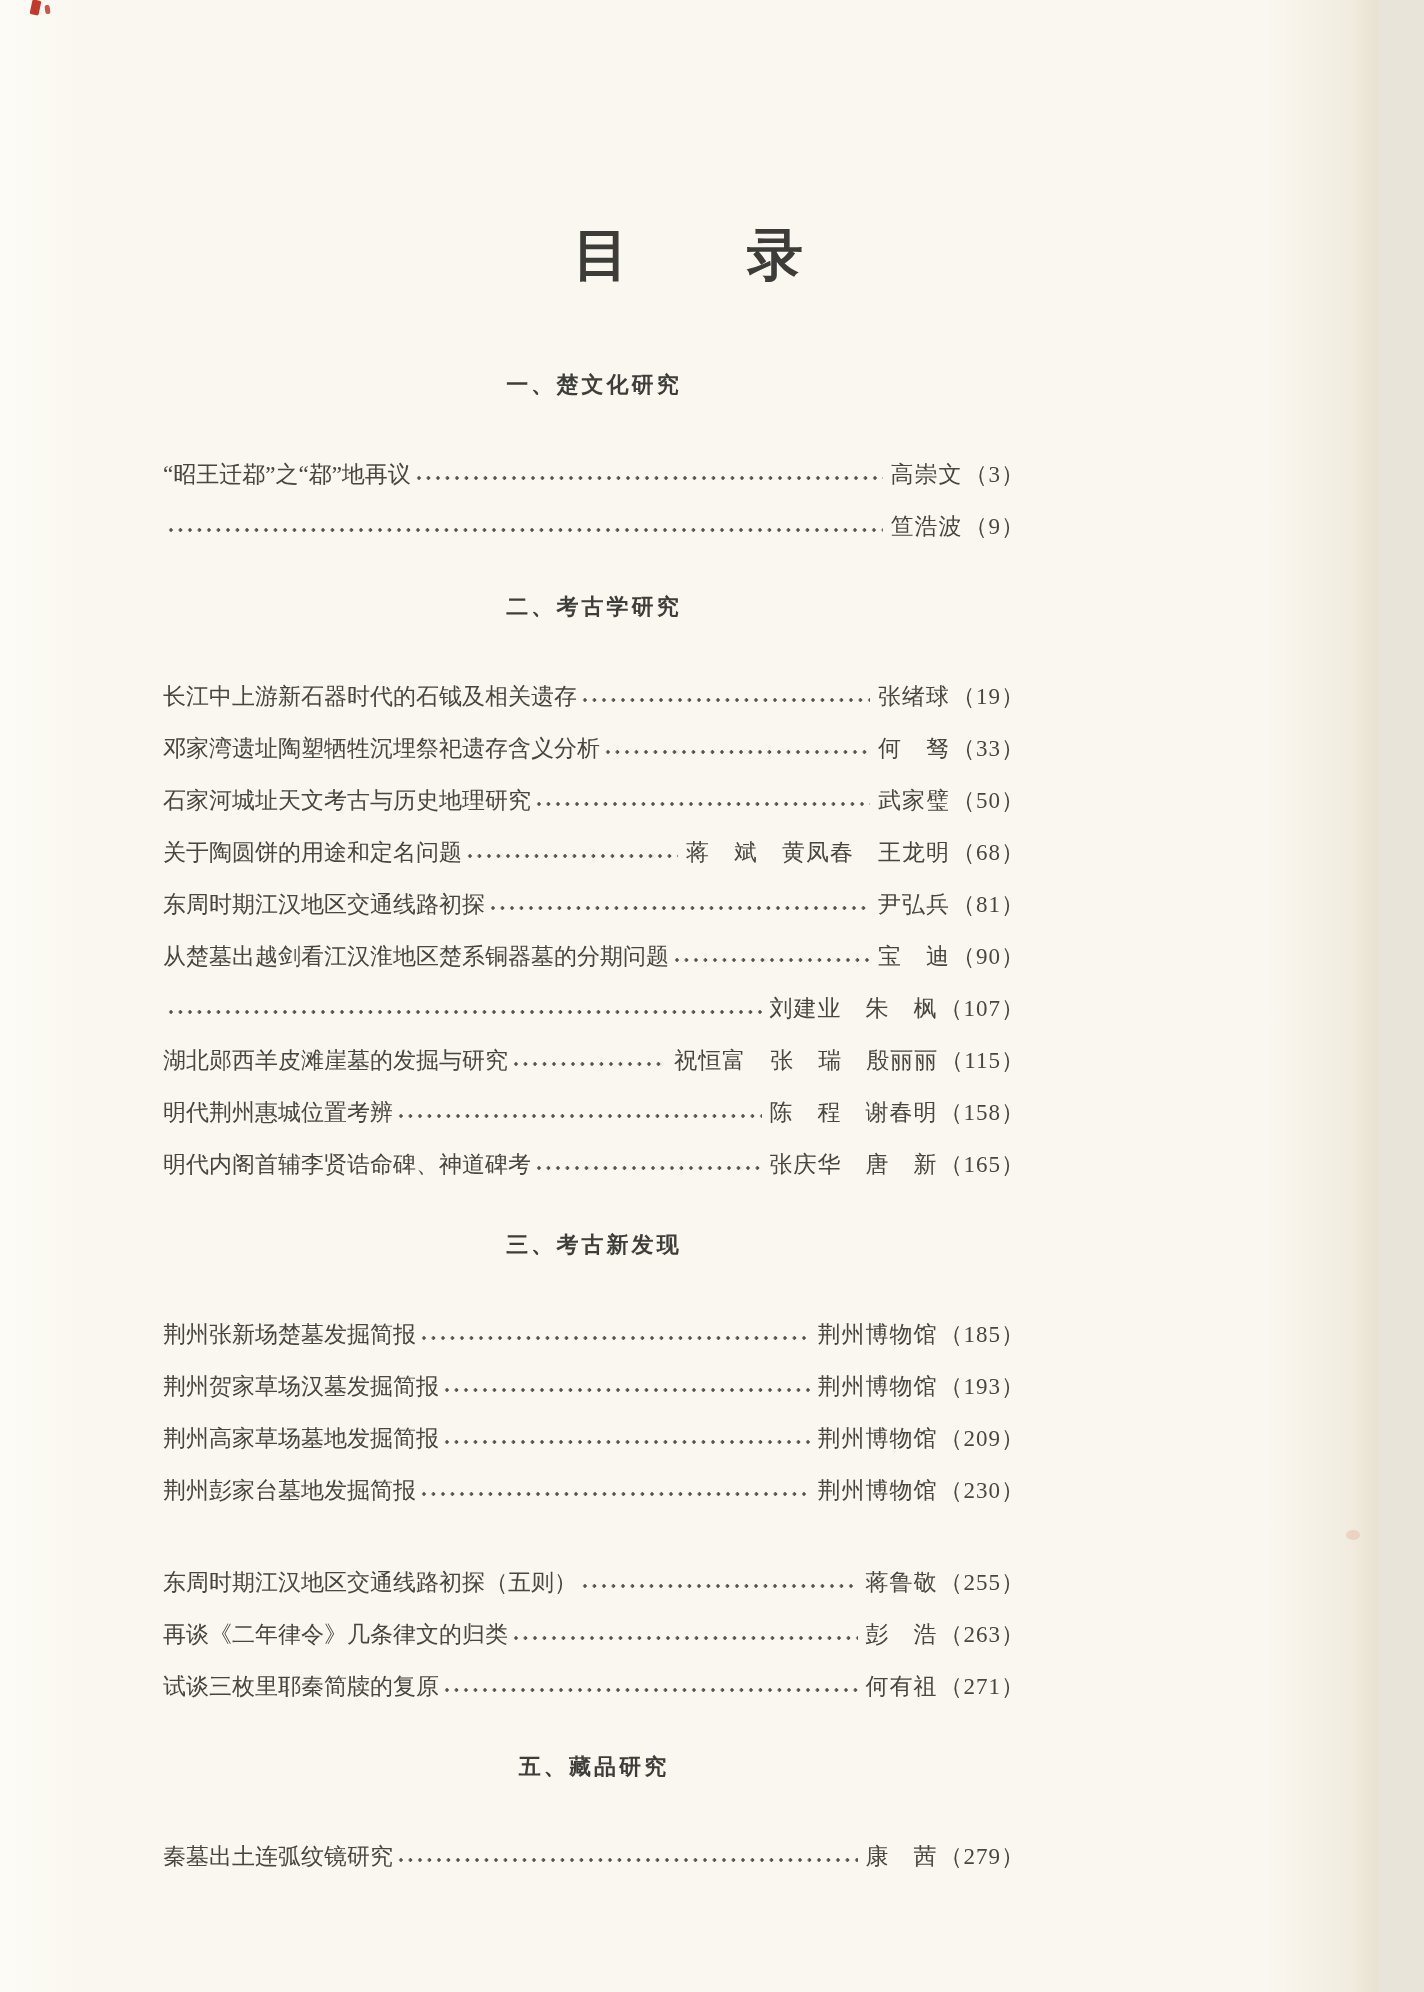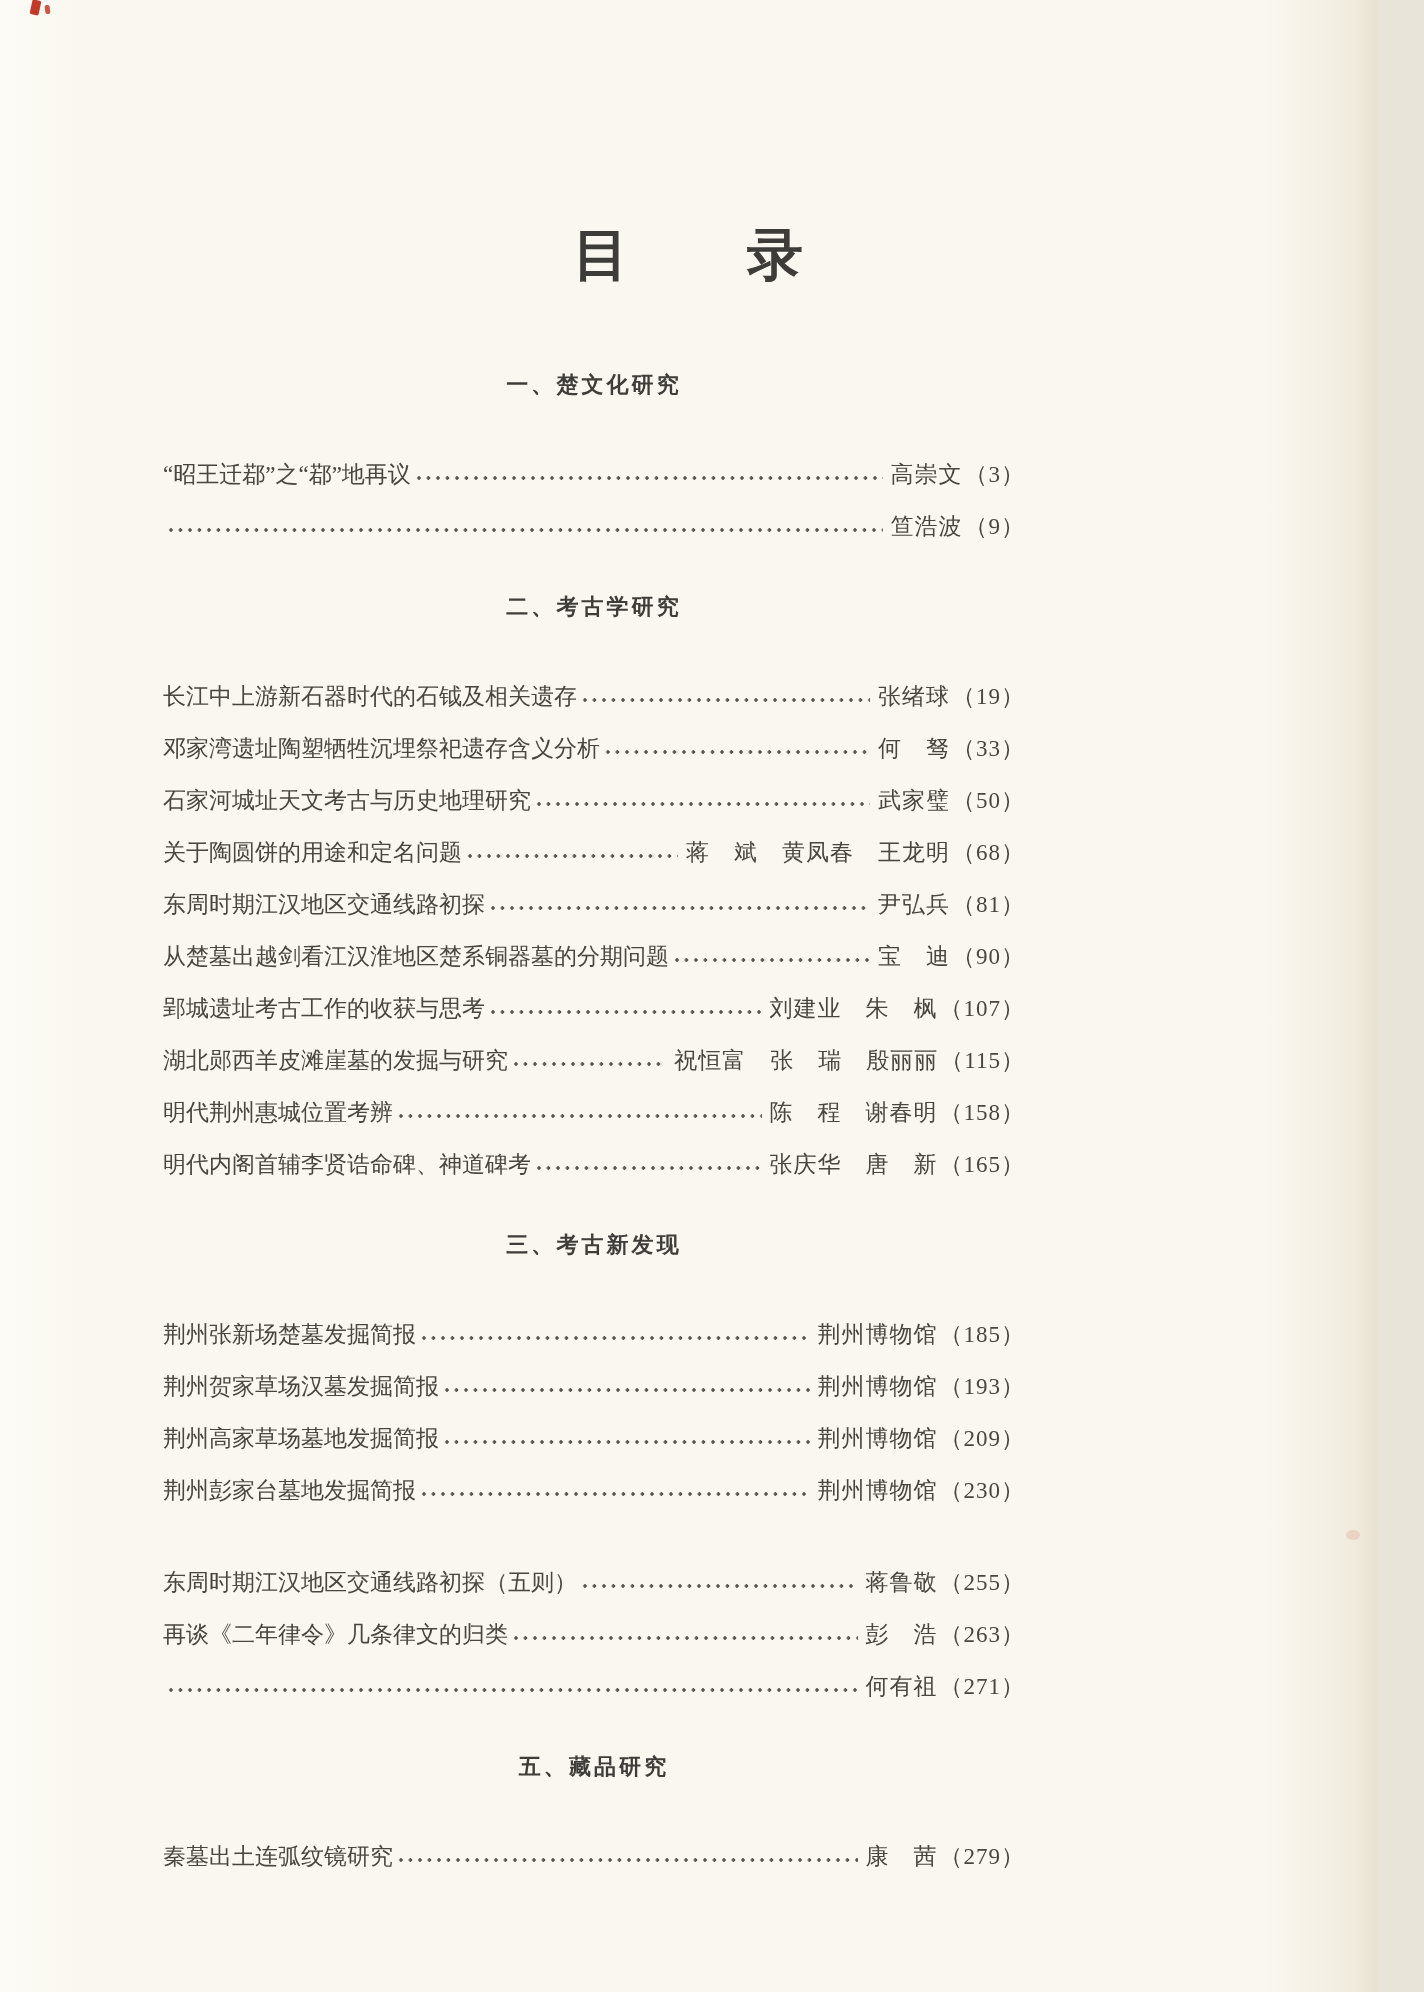--- a/index.html
+++ b/index.html
@@ -139,21 +139,20 @@
           <span class="entry-author">尹弘兵</span>
           <span class="entry-page">（81）</span>
         </div>
         <div class="entry">
           <span class="entry-title">从楚墓出越剑看江汉淮地区楚系铜器墓的分期问题</span>
           <span class="leader"></span>
           <span class="entry-author">宝　迪</span>
           <span class="entry-page">（90）</span>
         </div>
         <div class="entry">
-          <span class="entry-title">郢城遗址考古工作的收获与思考</span>
           <span class="leader"></span>
           <span class="entry-author">刘建业　朱　枫</span>
           <span class="entry-page">（107）</span>
         </div>
         <div class="entry">
           <span class="entry-title">湖北郧西羊皮滩崖墓的发掘与研究</span>
           <span class="leader"></span>
           <span class="entry-author">祝恒富　张　瑞　殷丽丽</span>
           <span class="entry-page">（115）</span>
         </div>
@@ -204,20 +203,21 @@
           <span class="entry-author">蒋鲁敬</span>
           <span class="entry-page">（255）</span>
         </div>
         <div class="entry">
           <span class="entry-title">再谈《二年律令》几条律文的归类</span>
           <span class="leader"></span>
           <span class="entry-author">彭　浩</span>
           <span class="entry-page">（263）</span>
         </div>
         <div class="entry">
+          <span class="entry-title">试谈三枚里耶秦简牍的复原</span>
           <span class="leader"></span>
           <span class="entry-author">何有祖</span>
           <span class="entry-page">（271）</span>
         </div>
       </div>
       <h2 class="section-title">五、藏品研究</h2>
       <div class="entries">
         <div class="entry">
           <span class="entry-title">秦墓出土连弧纹镜研究</span>
           <span class="leader"></span>

